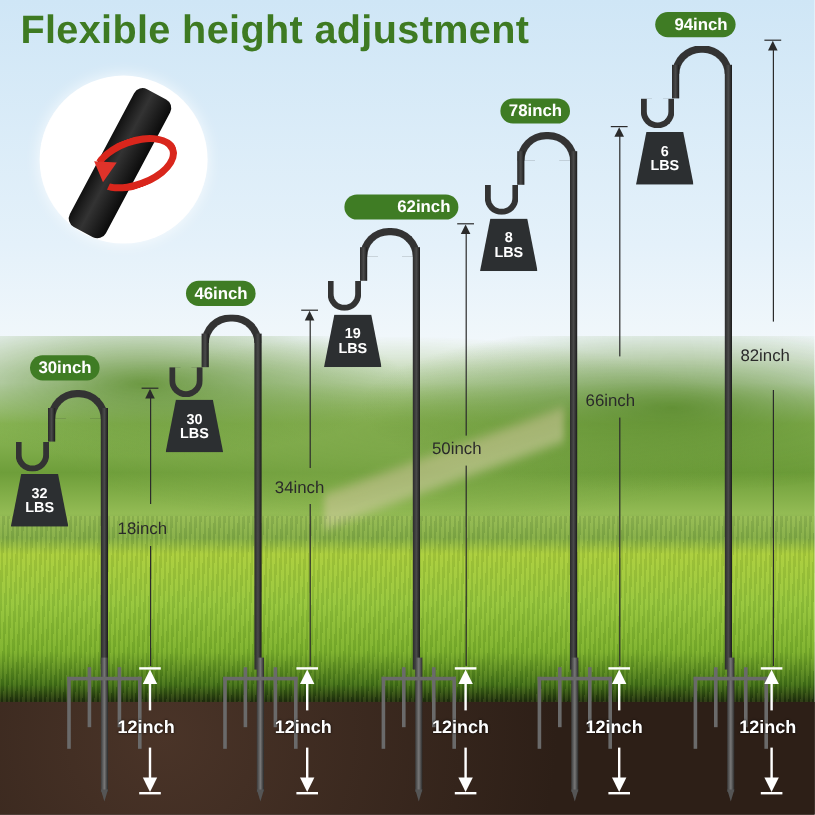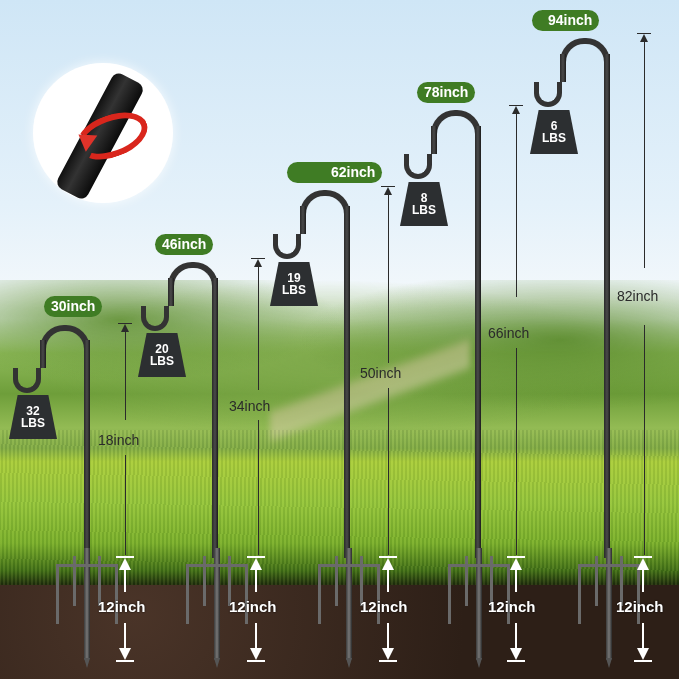--- a/index.html
+++ b/index.html
@@ -44,29 +44,30 @@
 </style>
 </head>
 <body>
 
 <div class="scene">
   <div class="hills"></div>
   <div class="path"></div>
   <div class="grass-edge"></div>
   <div class="soil"></div>
 
+  <div class="title">Flexible height adjustment</div>
 
   <div class="inset">
     <div class="tube"></div>
     <div class="arrow-ring"></div>
     <div class="arrow-head"></div>
   </div>
 
   <div>
-    <div class="badge" style="left:25px;top:296px;margin-left:19px;">30inch</div>
+    <div class="badge" style="left:25px;top:296px;">30inch</div>
     <div class="hook" style="left:40px;top:325px;height:18px;"></div>
     <div class="pole" style="left:84px;top:340px;height:218px;"></div>
     <div class="pole" style="left:40px;top:340px;height:28px;"></div>
     <div class="jhook" style="left:13px;top:368px;"></div>
     <div class="weight" style="left:9px;top:395px;">
         <span>32</span>
         <span>LBS</span>
       </div>
     <div class="dim-cap" style="left:118px;top:323px;"></div>
     <div class="dim-arrow" style="left:121px;top:324px;"></div>
@@ -75,21 +76,21 @@
     <div class="dim-line" style="left:125px;top:455px;height:100px;"></div>
   </div>
 
   <div>
     <div class="badge" style="left:155px;top:234px;">46inch</div>
     <div class="hook" style="left:168px;top:262px;height:18px;"></div>
     <div class="pole" style="left:212px;top:278px;height:280px;"></div>
     <div class="pole" style="left:168px;top:278px;height:28px;"></div>
     <div class="jhook" style="left:141px;top:306px;"></div>
     <div class="weight" style="left:138px;top:333px;">
-        <span>20</span>
+        <span>30</span>
         <span>LBS</span>
       </div>
     <div class="dim-cap" style="left:251px;top:258px;"></div>
     <div class="dim-arrow" style="left:254px;top:259px;"></div>
     <div class="dim-line" style="left:258px;top:265px;height:125px;"></div>
     <div class="dim-label" style="left:229px;top:398px;">34inch</div>
     <div class="dim-line" style="left:258px;top:420px;height:135px;"></div>
   </div>
 
   <div>
@@ -120,21 +121,21 @@
         <span>LBS</span>
       </div>
     <div class="dim-cap" style="left:509px;top:105px;"></div>
     <div class="dim-arrow" style="left:512px;top:106px;"></div>
     <div class="dim-line" style="left:516px;top:112px;height:185px;"></div>
     <div class="dim-label" style="left:488px;top:325px;">66inch</div>
     <div class="dim-line" style="left:516px;top:348px;height:207px;"></div>
   </div>
 
   <div>
-    <div class="badge" style="left:532px;top:10px;padding-left:16px;">94inch</div>
+    <div class="badge" style="left:546px;top:10px;padding-left:16px;">94inch</div>
     <div class="hook" style="left:560px;top:38px;height:18px;"></div>
     <div class="pole" style="left:604px;top:54px;height:504px;"></div>
     <div class="pole" style="left:560px;top:54px;height:28px;"></div>
     <div class="jhook" style="left:534px;top:82px;"></div>
     <div class="weight" style="left:530px;top:110px;">
         <span>6</span>
         <span>LBS</span>
       </div>
     <div class="dim-cap" style="left:637px;top:33px;"></div>
     <div class="dim-arrow" style="left:640px;top:34px;"></div>

